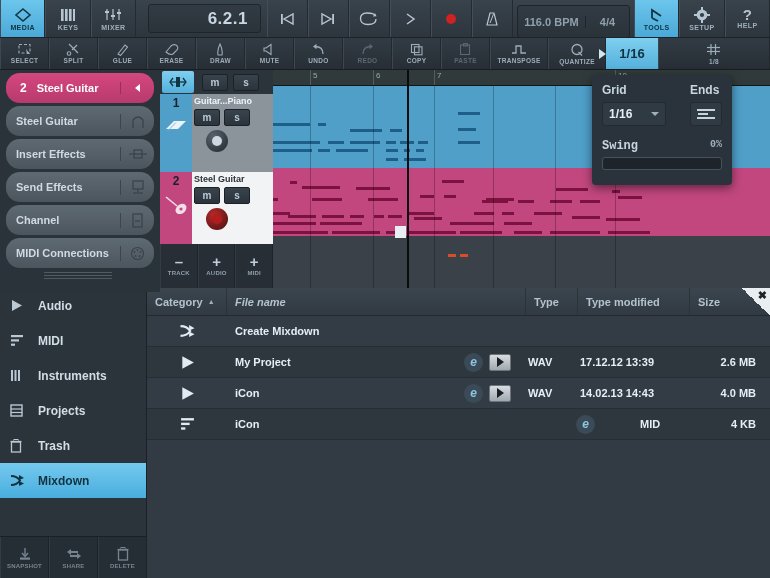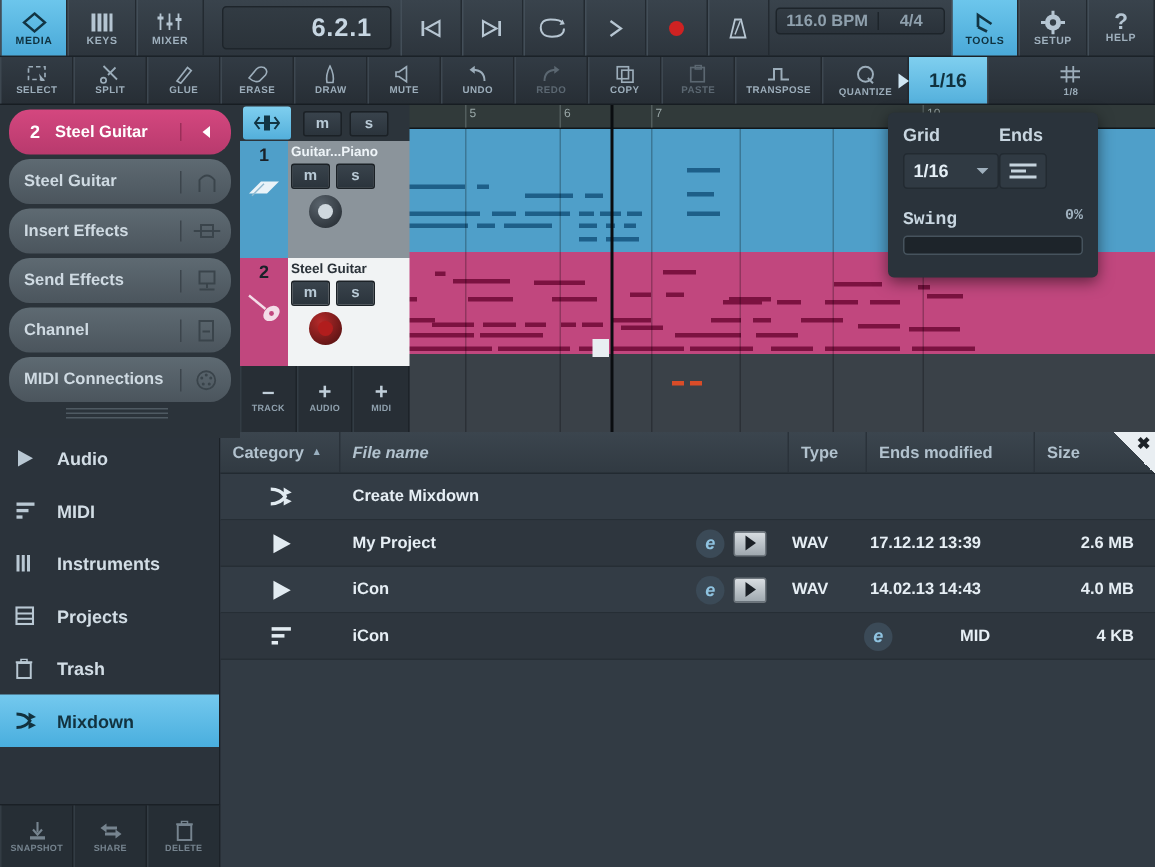--- a/index.html
+++ b/index.html
@@ -41,21 +41,21 @@
   }
   .transport {
     display:flex; align-items:stretch;
   }
   .tr-btn {
     width:41px; display:flex; align-items:center; justify-content:center;
     border-right:1px solid #232a31; border-left:1px solid #434e58;
     color:#b7c6d2;
   }
   .tempo {
-    margin:5px 4px; width:130px; height:18px; border-radius:3px;
+    margin:5px 4px; width:130px; height:33px; border-radius:3px;
     background:linear-gradient(#323b43,#2a323a);
     border:1px solid #1d242a;
     display:flex; align-items:center;
     color:#8fa0ad; font-size:11px; font-weight:bold;
   }
   .tempo .bpm { flex:1; text-align:center; }
   .tempo .sig { width:44px; text-align:center; border-left:1px solid #1d242a; }
 
   
   .toolbar {
@@ -149,21 +149,21 @@
   .ins-scroll { position:absolute; left:44px; bottom:14px; width:68px; height:8px; }
   .ins-scroll i{ display:block; height:1px; background:#4f5a62; margin:2px 0; }
 
   
   .gridpop {
     position:absolute; left:592px; top:75px; width:140px; height:110px;
     background:#2a333b; border-radius:4px; z-index:20;
     box-shadow:0 3px 10px rgba(0,0,0,.5);
     padding:8px 10px;
   }
-  .gp-row { display:flex; align-items:flex-start; }
+  .gp-row { display:flex; align-items:flex-start; justify-content:space-between; }
   .gp-lab { font-size:12px; color:#c8d6e0; font-weight:bold; }
   .gp-select {
     margin-top:5px; width:64px; height:24px; border-radius:3px;
     background:#303a43; border:1px solid #222a31;
     display:flex; align-items:center; justify-content:space-between;
     padding:0 6px; color:#e4eef5; font-size:12px; font-weight:bold;
   }
   .gp-ends {
     margin-top:5px; width:32px; height:24px; border-radius:3px;
     background:#303a43; border:1px solid #222a31;
@@ -806,21 +806,21 @@
     </div>
 
     <div class="bw-main">
       <div class="bw-head">
         <div class="hc c1">
           <span>Category</span>
           <span class="sortarrow">▲</span>
         </div>
         <div class="hc c2">File name</div>
         <div class="hc c3">Type</div>
-        <div class="hc c4">Ends modified</div>
+        <div class="hc c4">Type modified</div>
         <div class="hc c5">Size</div>
         <div class="closecorner">
           <span>✖</span>
         </div>
       </div>
 
       <div class="row odd" style="top:28px">
         <div class="rc c1">
           <svg width="17" height="14" viewBox="0 0 15 13">
               <path d="M1 2 Q7 2 10 6.5 Q7 11 1 11" fill="none" stroke="#e2ebf1" stroke-width="2"></path>

